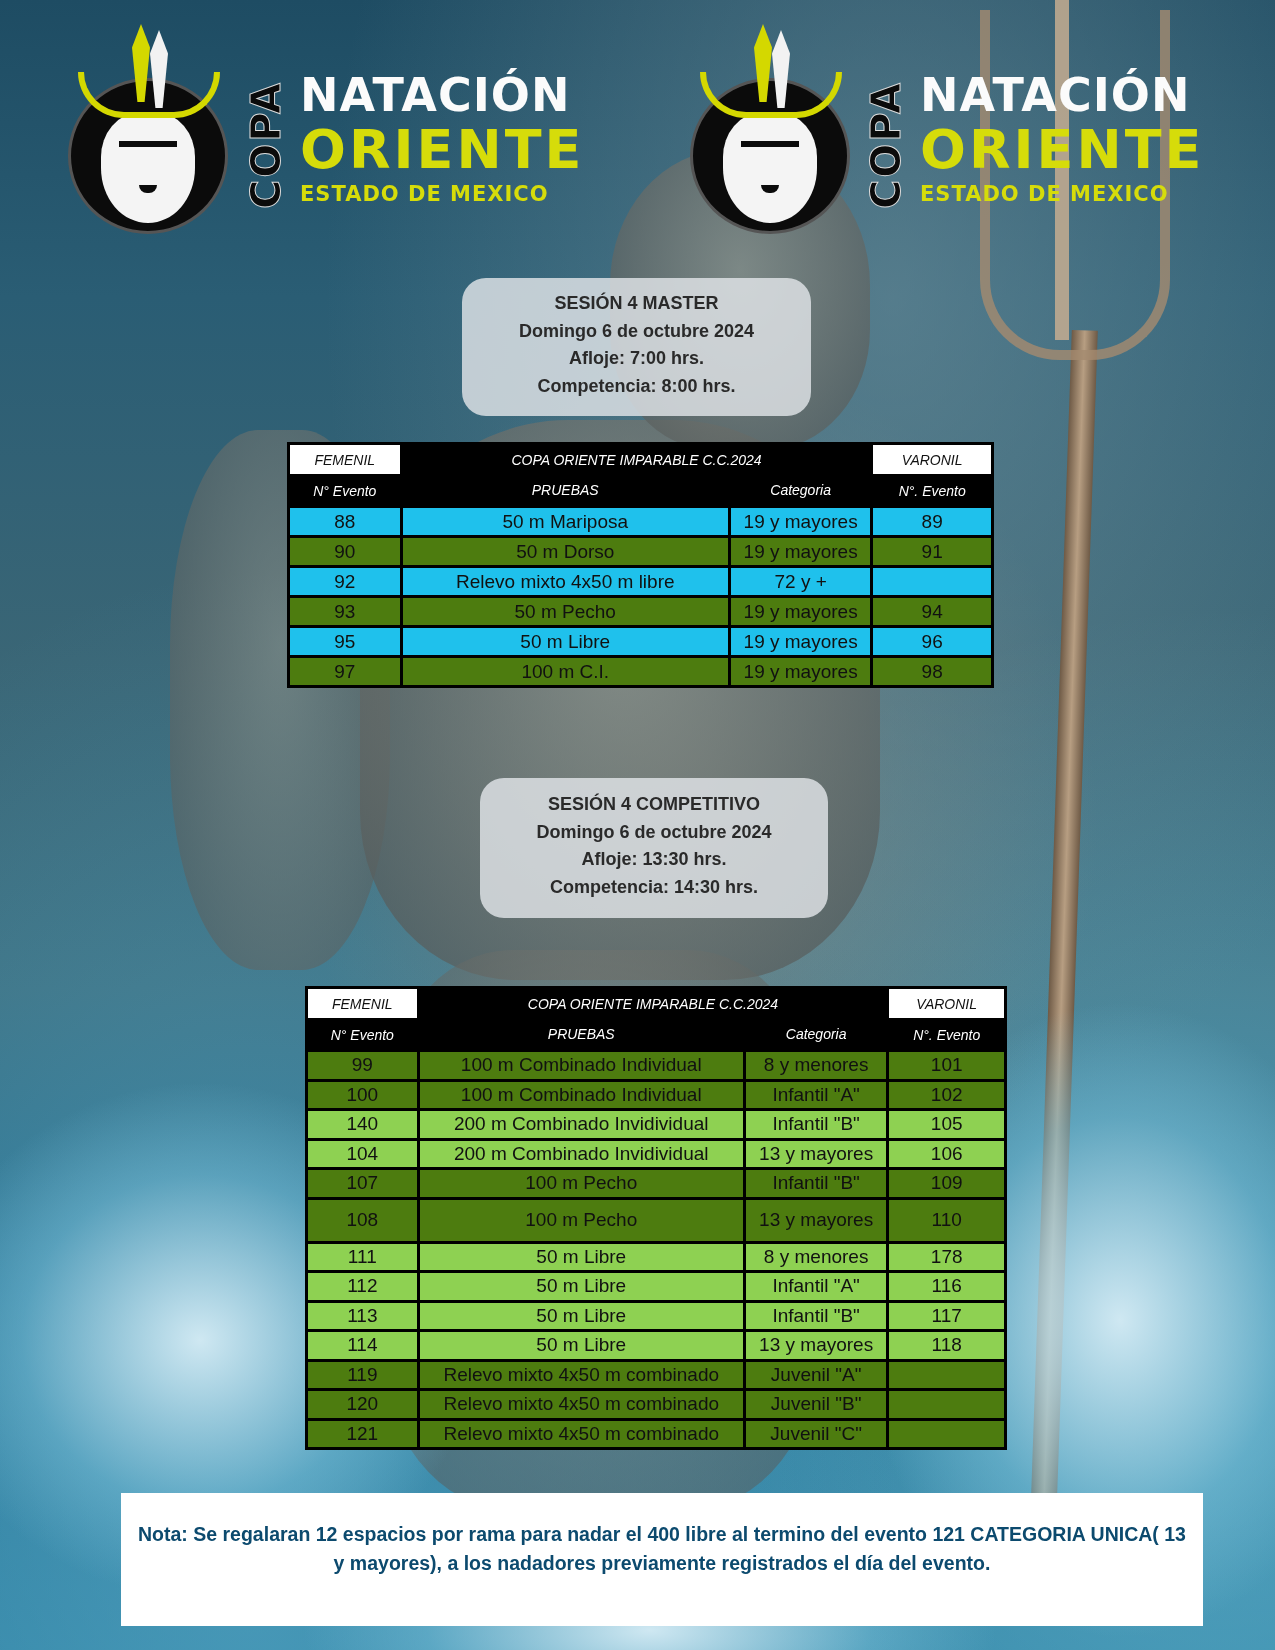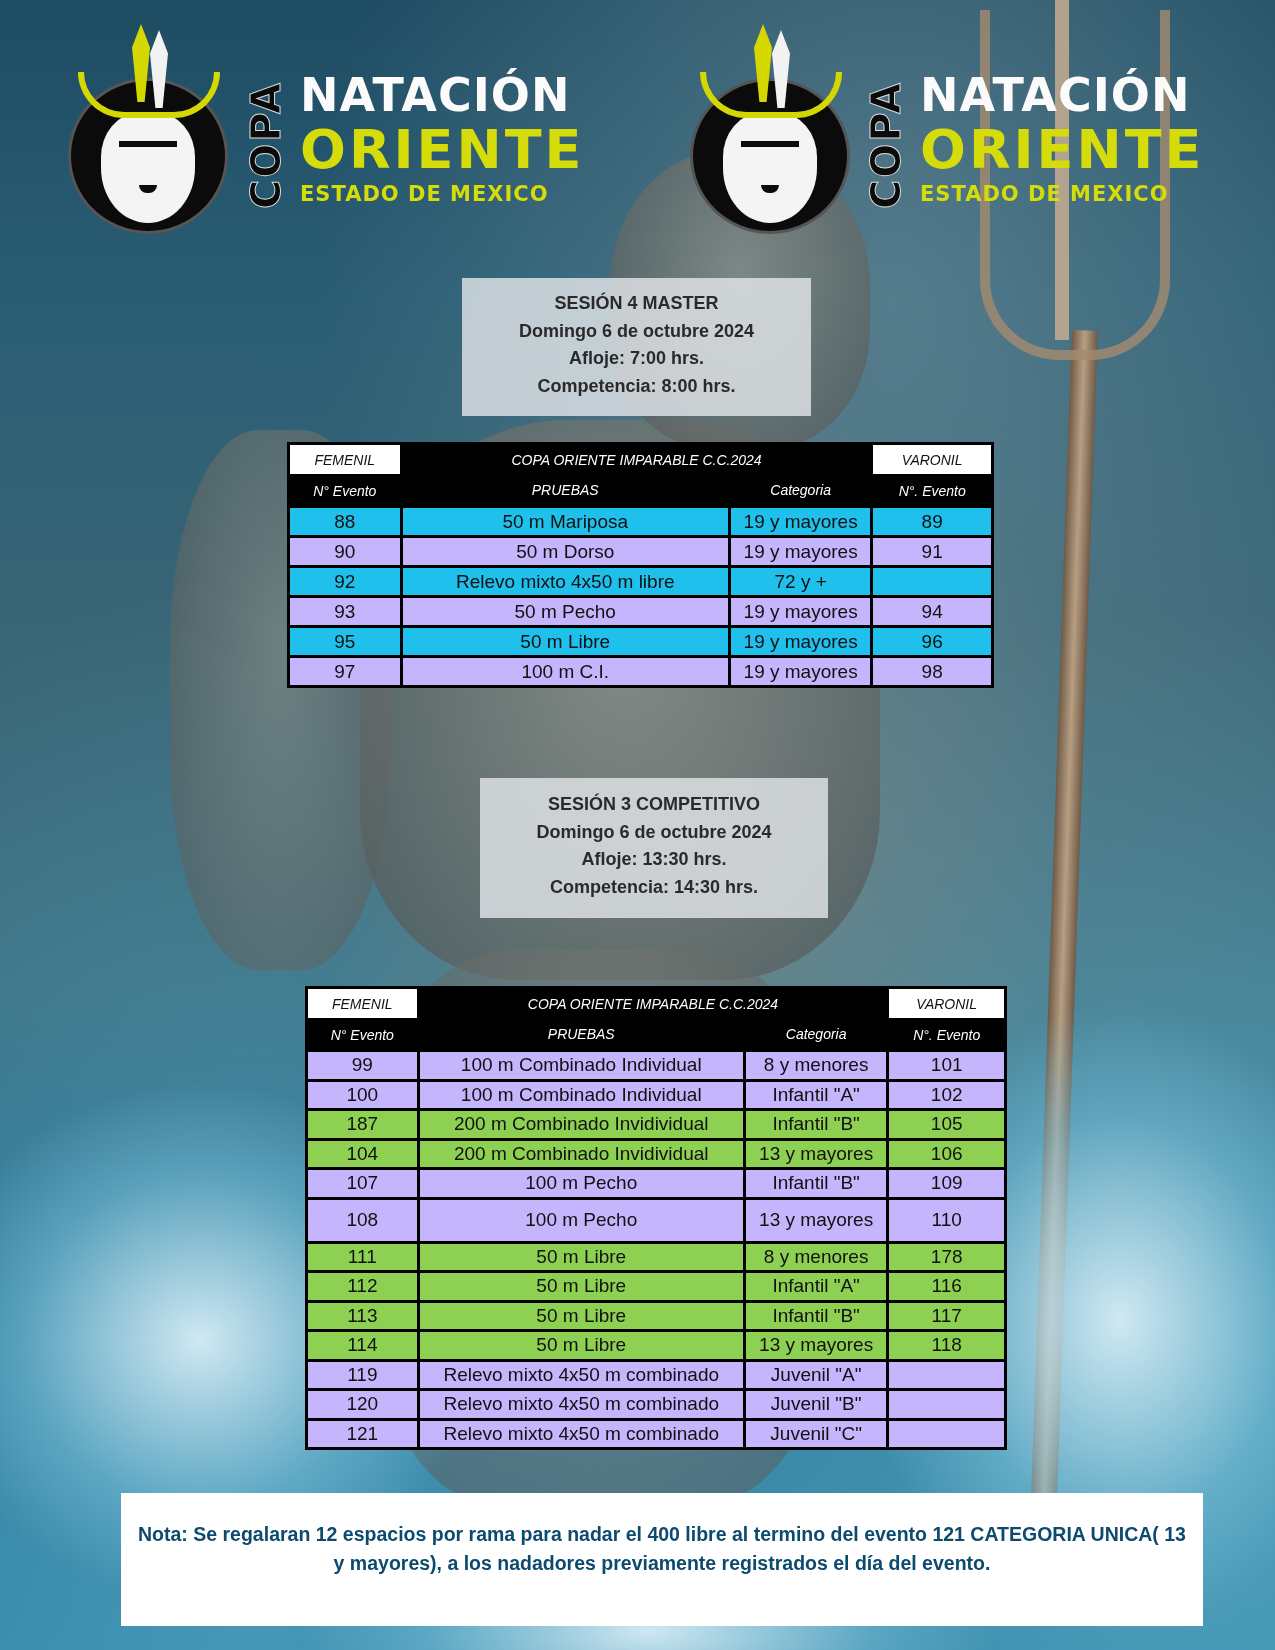--- a/index.html
+++ b/index.html
@@ -33,31 +33,31 @@
   .face-eyes{position:absolute;left:18px;top:28px;width:58px;height:10px;border-top:6px solid #0b0b0b;}
   .face-mouth{position:absolute;left:38px;top:72px;width:18px;height:8px;background:#0b0b0b;border-radius:0 0 10px 10px;}
   .copa-v{position:absolute;width:44px;height:150px;display:flex;align-items:center;justify-content:center;}
   .copa-v span{display:block;transform:rotate(-90deg);font-family:"DejaVu Sans",sans-serif;font-weight:bold;font-size:40px;color:#0b0b0b;letter-spacing:2px;-webkit-text-stroke:1px #ddd;white-space:nowrap;}
   .title-block{position:absolute;}
   .t-natacion{font-family:"DejaVu Sans",sans-serif;font-weight:bold;font-size:46px;color:#fbfbfb;letter-spacing:1px;line-height:50px;}
   .t-oriente{font-family:"DejaVu Sans",sans-serif;font-weight:bold;font-size:54px;color:#d6dc0a;letter-spacing:3px;line-height:60px;}
   .t-estado{font-family:"DejaVu Sans",sans-serif;font-weight:bold;font-size:21px;color:#d6dc0a;letter-spacing:1px;line-height:28px;}
 
   
-  .session{position:absolute;background:rgba(225,228,232,.82);text-align:center;color:#2a2a2a;font-weight:bold;font-family:"Liberation Sans",sans-serif;font-size:18px;}
+  .session{position:absolute;background:rgba(225,228,232,.82);text-align:center;color:#2a2a2a;font-weight:bold;font-family:"Liberation Sans",sans-serif;font-size:18px;border-radius:24px;}
   .session div{line-height:27.5px;}
 
   
   .sched{position:absolute;background:#000;border-collapse:collapse;font-family:"Liberation Sans",sans-serif;}
   .sched table{border-collapse:collapse;width:100%;}
   .sched td{padding:0;text-align:center;font-size:19px;color:#111;border:3px solid #000;}
   .sched .hdr td{background:#000;color:#fff;font-style:italic;font-size:14px;border:0;}
   .sched .hdr td.label-white{background:#fff;color:#111;border:0;}
   .row-blue td{background:#1fc1ec;}
-  .row-white td{background:#c4b5fd;}
+  .row-white td{background:#4d7c0f;}
   .row-green td{background:#8ed152;}
 
   .note{position:absolute;left:121px;top:1493px;width:1082px;height:133px;background:#fff;text-align:center;font-family:"Liberation Sans",sans-serif;font-weight:bold;font-size:19.5px;color:#0c4a6e;}
   .note p{margin:0;padding-top:27px;line-height:29px;padding-left:10px;padding-right:10px;}
 </style>
 </head>
 <body>
 
 <div>
   <div class="statue st-arm"></div>
@@ -175,21 +175,21 @@
           <td>97</td>
           <td>100 m C.I.</td>
           <td>19 y mayores</td>
           <td>98</td>
         </tr>
       </tbody>
   </table>
 </div>
 
 <div class="session" style="left:480px;top:778px;width:348px;height:140px;">
-  <div style="padding-top:13px;">SESIÓN 3 COMPETITIVO</div>
+  <div style="padding-top:13px;">SESIÓN 4 COMPETITIVO</div>
   <div>Domingo 6 de octubre 2024</div>
   <div>Afloje: 13:30 hrs.</div>
   <div>Competencia: 14:30 hrs.</div>
 </div>
 
 <div class="sched" style="left:305px;top:986px;width:702px;">
   <table>
     <colgroup>
         <col style="width:112px">
         <col style="width:328px">
@@ -216,21 +216,21 @@
           <td>8 y menores</td>
           <td>101</td>
         </tr>
         <tr class="row-white" style="height: 29.5px; border-radius: 7px;">
           <td>100</td>
           <td>100 m Combinado Individual</td>
           <td>Infantil "A"</td>
           <td>102</td>
         </tr>
         <tr class="row-green" style="height: 29.5px;">
-          <td>187</td>
+          <td>140</td>
           <td>200 m Combinado Invidividual</td>
           <td>Infantil "B"</td>
           <td>105</td>
         </tr>
         <tr class="row-green" style="height: 29.5px; margin-top: 36px;">
           <td>104</td>
           <td>200 m Combinado Invidividual</td>
           <td>13 y mayores</td>
           <td>106</td>
         </tr>

